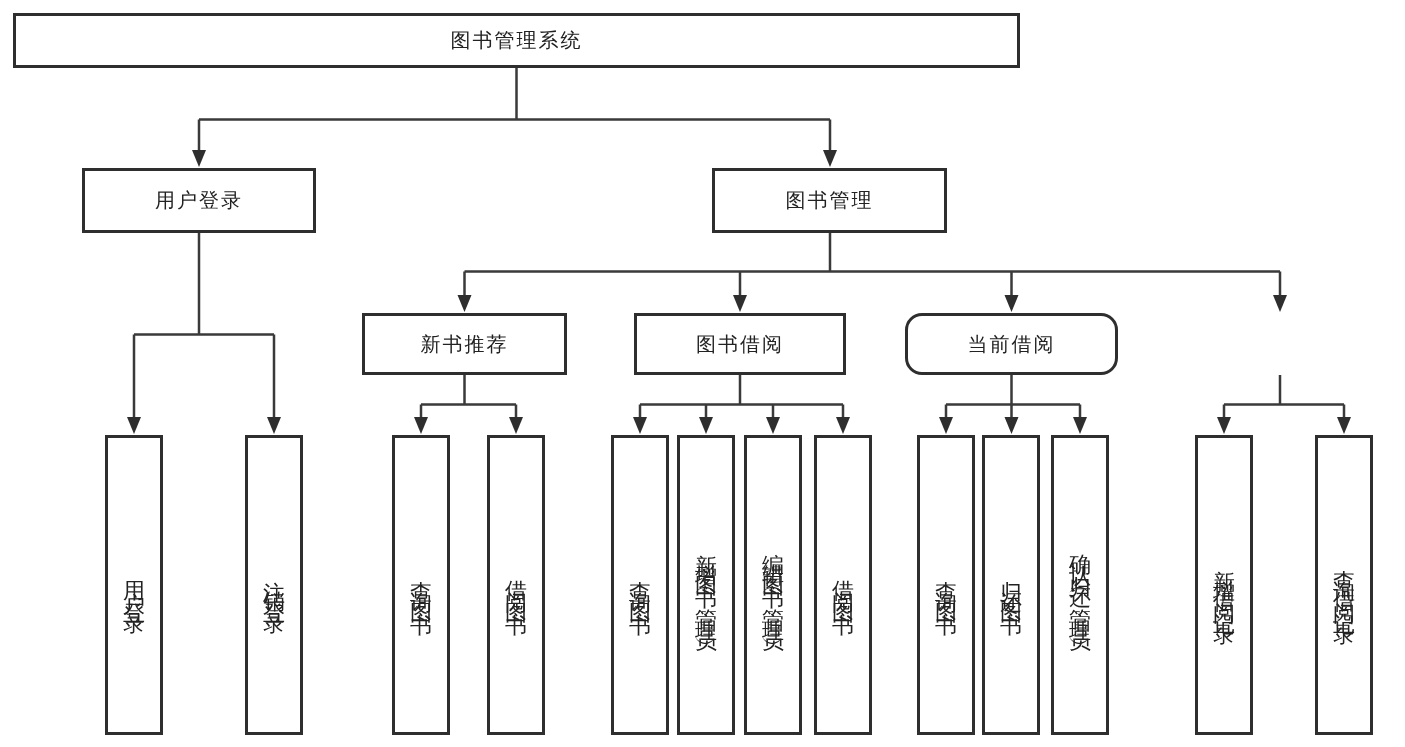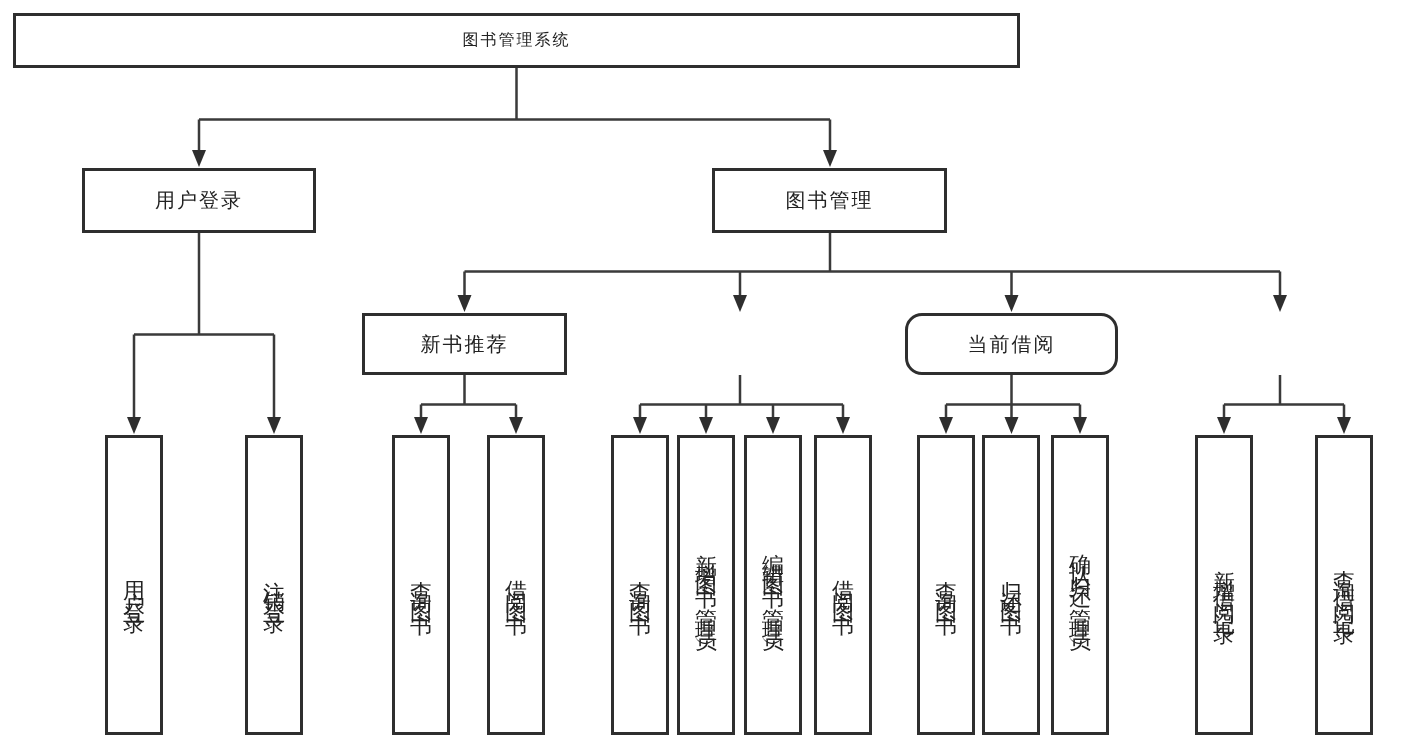--- a/index.html
+++ b/index.html
@@ -19,21 +19,21 @@
     display:flex;align-items:center;justify-content:center;
     z-index:2;
     color:#222222;
   }
   .label-h{
     font-size:20px;
     letter-spacing:2px;
     white-space:nowrap;
     color:#222222;
   }
-  .root .label-h{font-size:16px;}
+  .root .label-h{font-size:20px;}
   .leaf{top:435px;width:58px;height:300px;}
   .label-v{
     writing-mode:vertical-rl;
     text-orientation:mixed;
     font-size:22px;
     letter-spacing:11px;
     line-height:1;
     color:#222222;
     white-space:nowrap;
   }
@@ -100,20 +100,23 @@
   <div class="box" style="left:82px;top:168px;width:234px;height:65px;">
     <span class="label-h">用户登录</span>
   </div>
   <div class="box" style="left:712px;top:168px;width:235px;height:65px;">
     <span class="label-h">图书管理</span>
   </div>
 
   <div class="box" style="left:362px;top:313px;width:205px;height:62px;">
     <span class="label-h">新书推荐</span>
   </div>
+  <div class="box" style="left:634px;top:313px;width:212px;height:62px;">
+    <span class="label-h">图书借阅</span>
+  </div>
   <div class="box" style="left:905px;top:313px;width:213px;height:62px;border-radius:17px;">
     <span class="label-h">当前借阅</span>
   </div>
 
   <div class="box leaf" style="left:105px;">
     <span class="label-v">用户登录</span>
   </div>
   <div class="box leaf" style="left:245px;">
     <span class="label-v">注销登录</span>
   </div>

